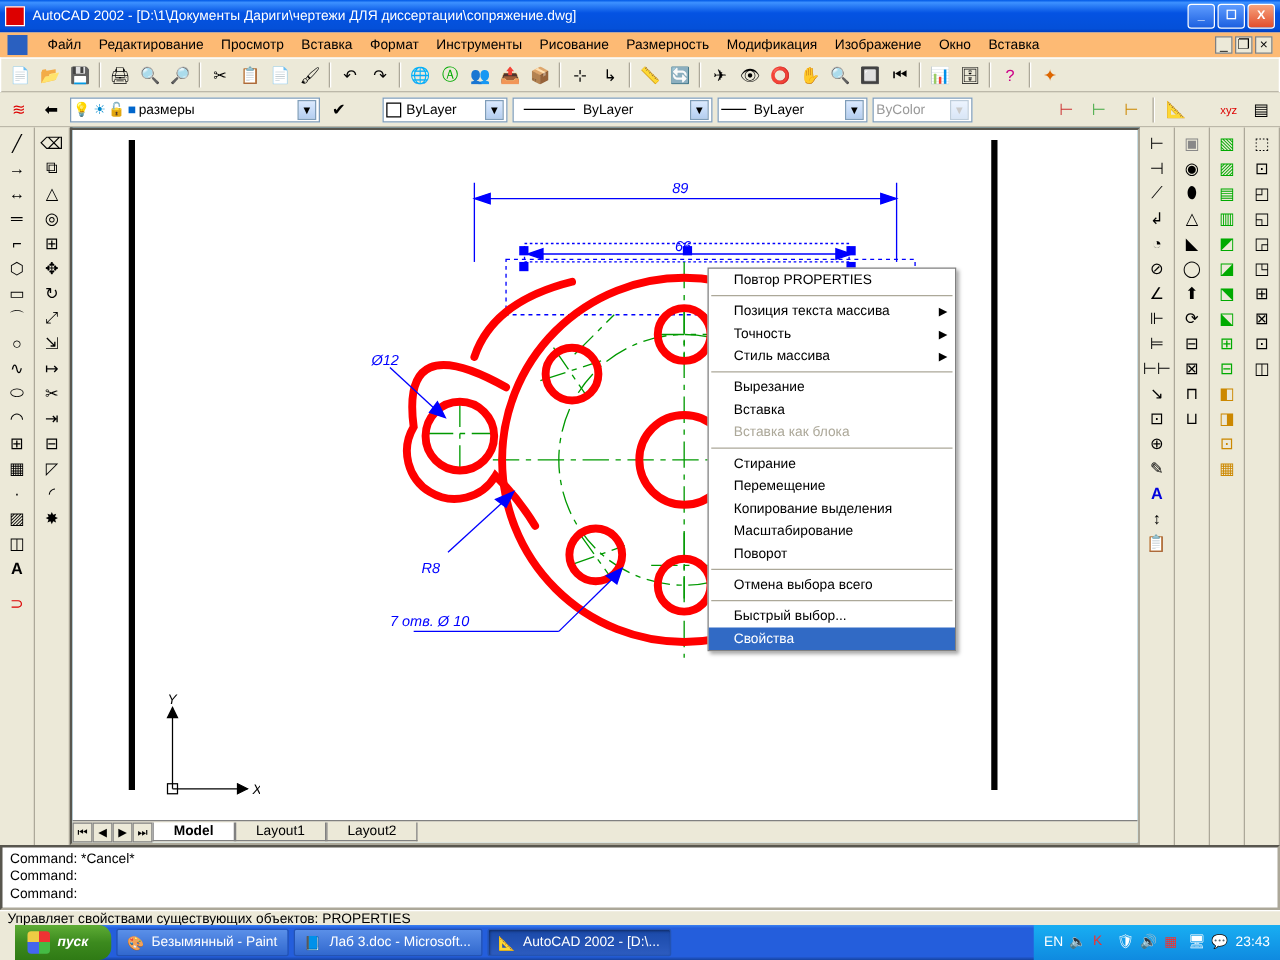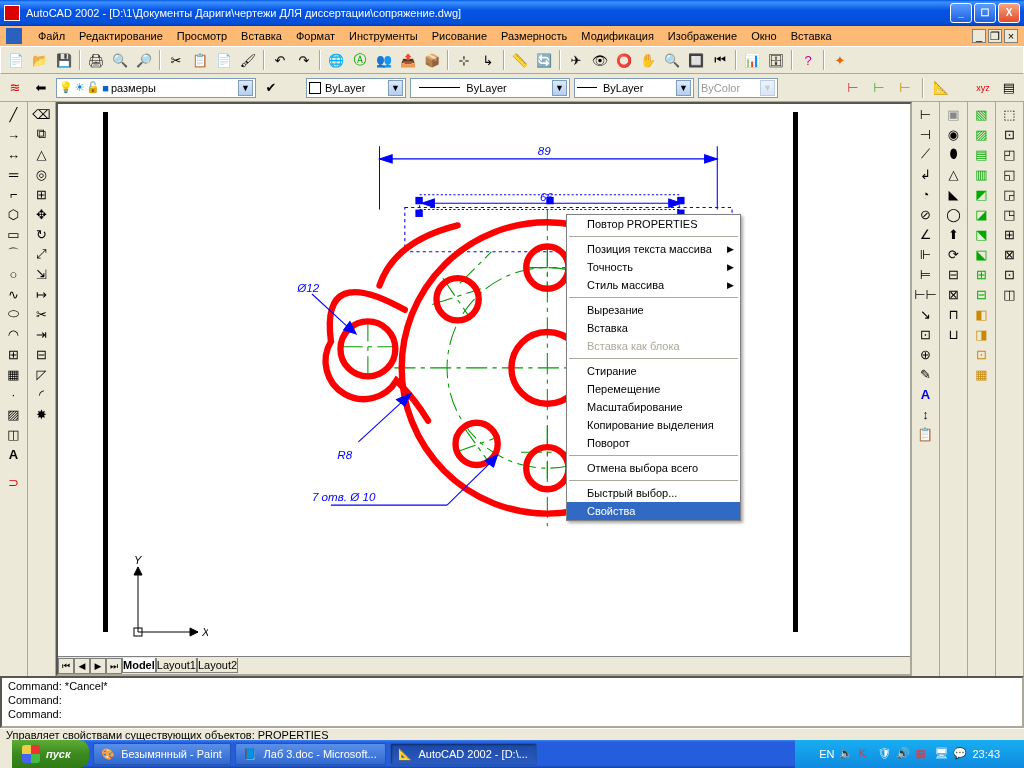--- a/index.html
+++ b/index.html
@@ -26,33 +26,33 @@
 .workarea { position: absolute; top: 102px; left: 0; right: 0; bottom: 92px; display: flex; background: #ece9d8; }
 .vtoolbar { width: 28px; background: #ece9d8; border-right: 1px solid #aca899; display: flex; flex-direction: column; align-items: center; padding: 2px 0; gap: 0; }
 .vtoolbar .tbtn { width: 24px; height: 20px; }
 .canvas-container { flex: 1; position: relative; background: #7dd3fc; border: 2px inset #aca899; }
 .canvas { position: absolute; inset: 0; background: #fff; }
 .paper-border { position: absolute; top: 8px; left: 45px; width: 695px; height: 520px; border-left: 5px solid #000; border-right: 5px solid #000; }
 .drawing { position: absolute; top: 0; left: 0; width: 100%; height: 100%; }
 .ucs { position: absolute; bottom: 20px; left: 60px; font-size: 10px; font-style: italic; }
 .tabstrip { position: absolute; bottom: 0; left: 0; right: 0; height: 18px; background: #ece9d8; border-top: 1px solid #808080; display: flex; align-items: center; font-size: 11px; }
 .tabstrip .navbtn { width: 16px; height: 16px; border: 1px solid #808080; background: #ece9d8; text-align: center; line-height: 14px; font-size: 9px; }
-.tab { padding: 1px 0; background: #ece9d8; border: 1px solid #808080; border-top: none; cursor: default; }
+.tab { padding: 1px 16px; background: #ece9d8; border: 1px solid #808080; border-top: none; cursor: default; }
 .tab.active { background: #fff; font-weight: bold; }
 .rpanels { display: flex; }
 .cmdwindow { position: absolute; bottom: 40px; left: 0; right: 0; height: 52px; background: #fff; border: 2px inset #aca899; font-family: "Courier New", monospace; font-size: 12px; padding: 2px 6px; white-space: pre; overflow: hidden; }
 .statusbar { position: absolute; bottom: 28px; left: 0; right: 0; height: 12px; background: #ece9d8; padding: 0 6px; font-size: 11px; display: flex; align-items: center; border-top: 1px solid #fff; }
 .taskbar { position: absolute; bottom: 0; left: 0; right: 0; height: 28px; background: linear-gradient(to bottom, #3a81f2 0%, #245edc 9%, #245edc 90%, #1643a0 100%); display: flex; align-items: center; margin-left: 12px; }
 .startbtn { height: 28px; padding: 0 18px 0 10px; background: linear-gradient(to bottom, #5eac35 0%, #3c8a1e 50%, #2f7a15 100%); color: #fff; font-weight: bold; font-style: italic; font-size: 14px; display: flex; align-items: center; border-radius: 0 10px 10px 0; }
 .startbtn::before { content: ""; width: 18px; height: 18px; margin-right: 6px; background: conic-gradient(#e33 0 90deg, #4b4 90deg 180deg, #46e 180deg 270deg, #ec4 270deg 360deg); border-radius: 3px; }
 .taskbtn { height: 22px; margin-left: 4px; padding: 0 8px; background: linear-gradient(#5a8fe8, #3168ce); border: 1px solid #2353b3; border-radius: 2px; color: #fff; display: flex; align-items: center; gap: 6px; font-size: 11px; max-width: 160px; }
 .taskbtn.active { background: linear-gradient(#1a49a8, #2d5cc0); box-shadow: inset 1px 1px 2px rgba(0,0,0,.4); }
-.tray { margin-left: auto; height: 28px; padding: 0 24px; background: linear-gradient(to bottom, #18aef2 0%, #0f8ae0 100%); display: flex; align-items: center; gap: 5px; color: #fff; font-size: 11px; }
+.tray { margin-left: auto; height: 28px; padding: 0 8px; background: linear-gradient(to bottom, #18aef2 0%, #0f8ae0 100%); display: flex; align-items: center; gap: 5px; color: #fff; font-size: 11px; }
 .tray .ticon { width: 14px; height: 14px; }
-.ctxmenu { position: absolute; top: 214px; left: 566px; width: 175px; background: #fff; border: 1px solid #808080; box-shadow: 2px 2px 3px rgba(0,0,0,.35); z-index: 1000; font-size: 11px; }
+.ctxmenu { position: absolute; top: 214px; left: 566px; width: 199px; background: #fff; border: 1px solid #808080; box-shadow: 2px 2px 3px rgba(0,0,0,.35); z-index: 1000; font-size: 11px; }
 .ctxitem { padding: 3px 24px 3px 20px; cursor: default; position: relative; }
 .ctxitem.highlighted { background: #316ac5; color: #fff; }
 .ctxitem.disabled { color: #aca899; }
 .ctxitem .sub { position: absolute; right: 6px; top: 4px; font-size: 9px; }
 .ctxsep { height: 1px; background: #aca899; margin: 3px 2px; }
 svg text { font-family: Arial; font-style: italic; }
 </style>
 </head>
 <body>
 
@@ -410,22 +410,22 @@
   <div class="ctxitem"><span>Позиция текста массива</span><span class="sub">▶</span></div>
   <div class="ctxitem"><span>Точность</span><span class="sub">▶</span></div>
   <div class="ctxitem"><span>Стиль массива</span><span class="sub">▶</span></div>
   <div class="ctxsep"></div>
   <div class="ctxitem">Вырезание</div>
   <div class="ctxitem">Вставка</div>
   <div class="ctxitem disabled">Вставка как блока</div>
   <div class="ctxsep"></div>
   <div class="ctxitem">Стирание</div>
   <div class="ctxitem">Перемещение</div>
+  <div class="ctxitem">Копирование выделения</div>
   <div class="ctxitem">Масштабирование</div>
-  <div class="ctxitem">Копирование выделения</div>
   <div class="ctxitem">Поворот</div>
   <div class="ctxsep"></div>
   <div class="ctxitem">Отмена выбора всего</div>
   <div class="ctxsep"></div>
   <div class="ctxitem">Быстрый выбор...</div>
   <div class="ctxitem highlighted">Свойства</div>
 </div>
 
 <div class="cmdwindow"><span>Command: *Cancel*</span>
 <span>Command:</span>

